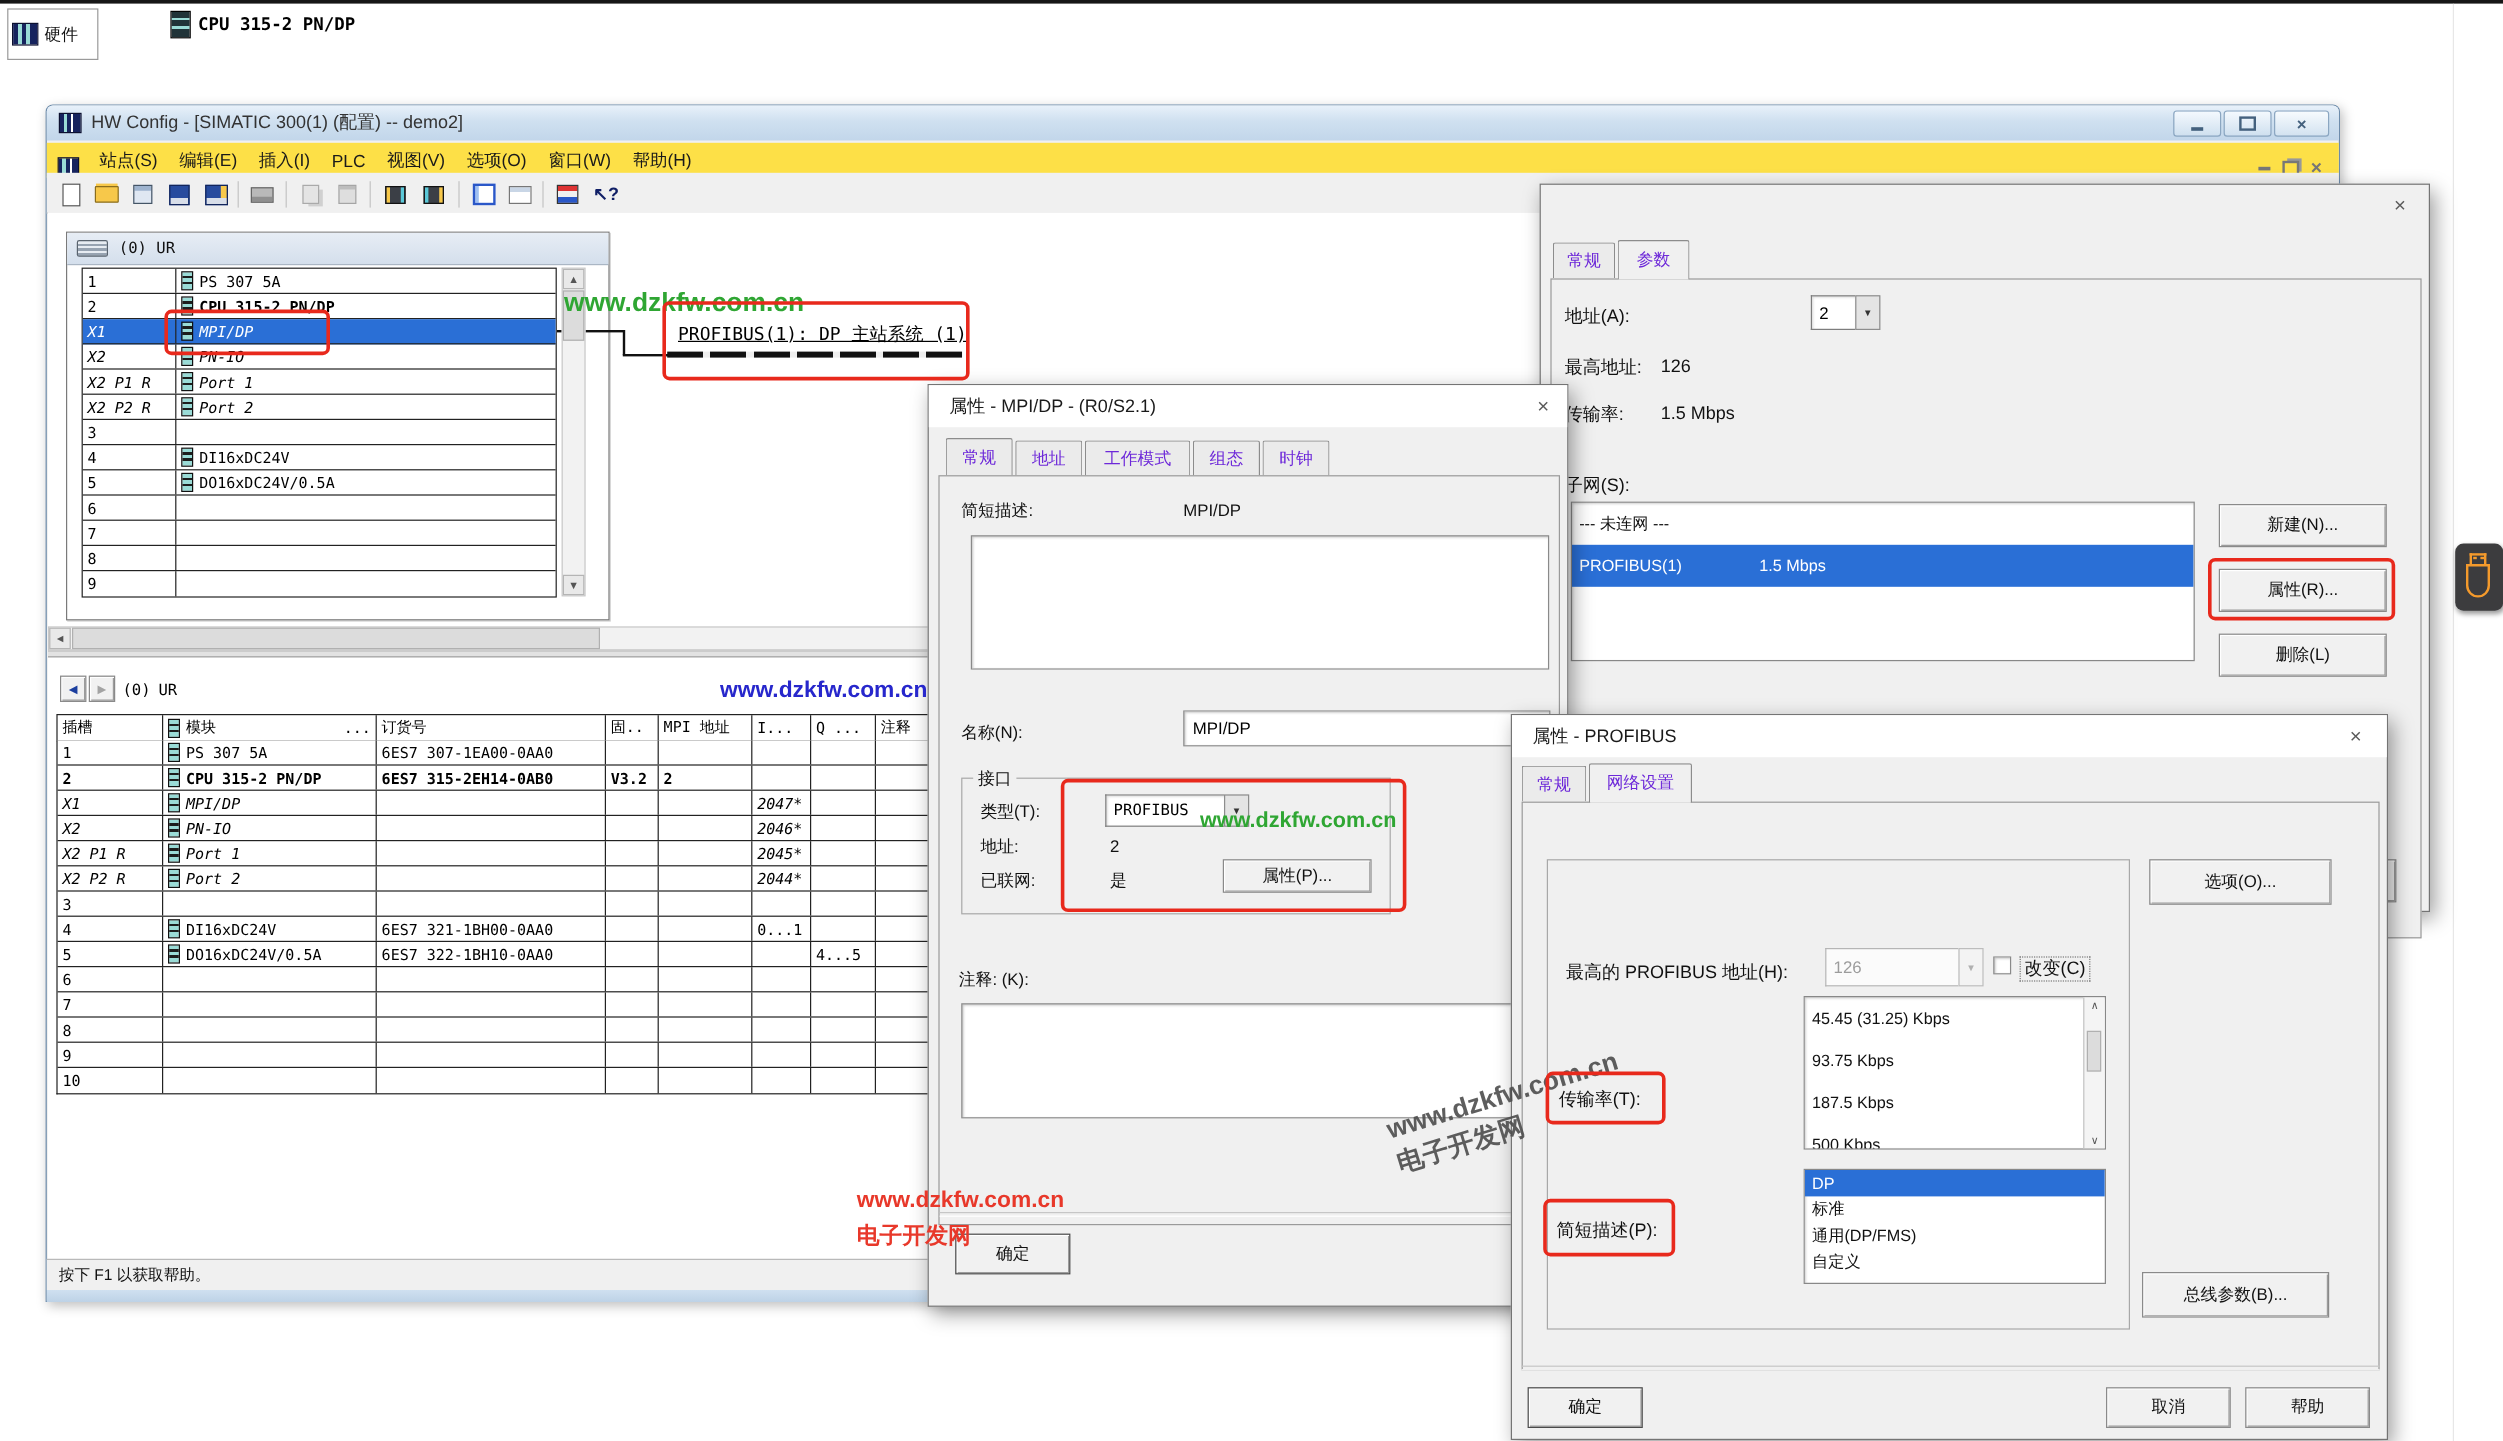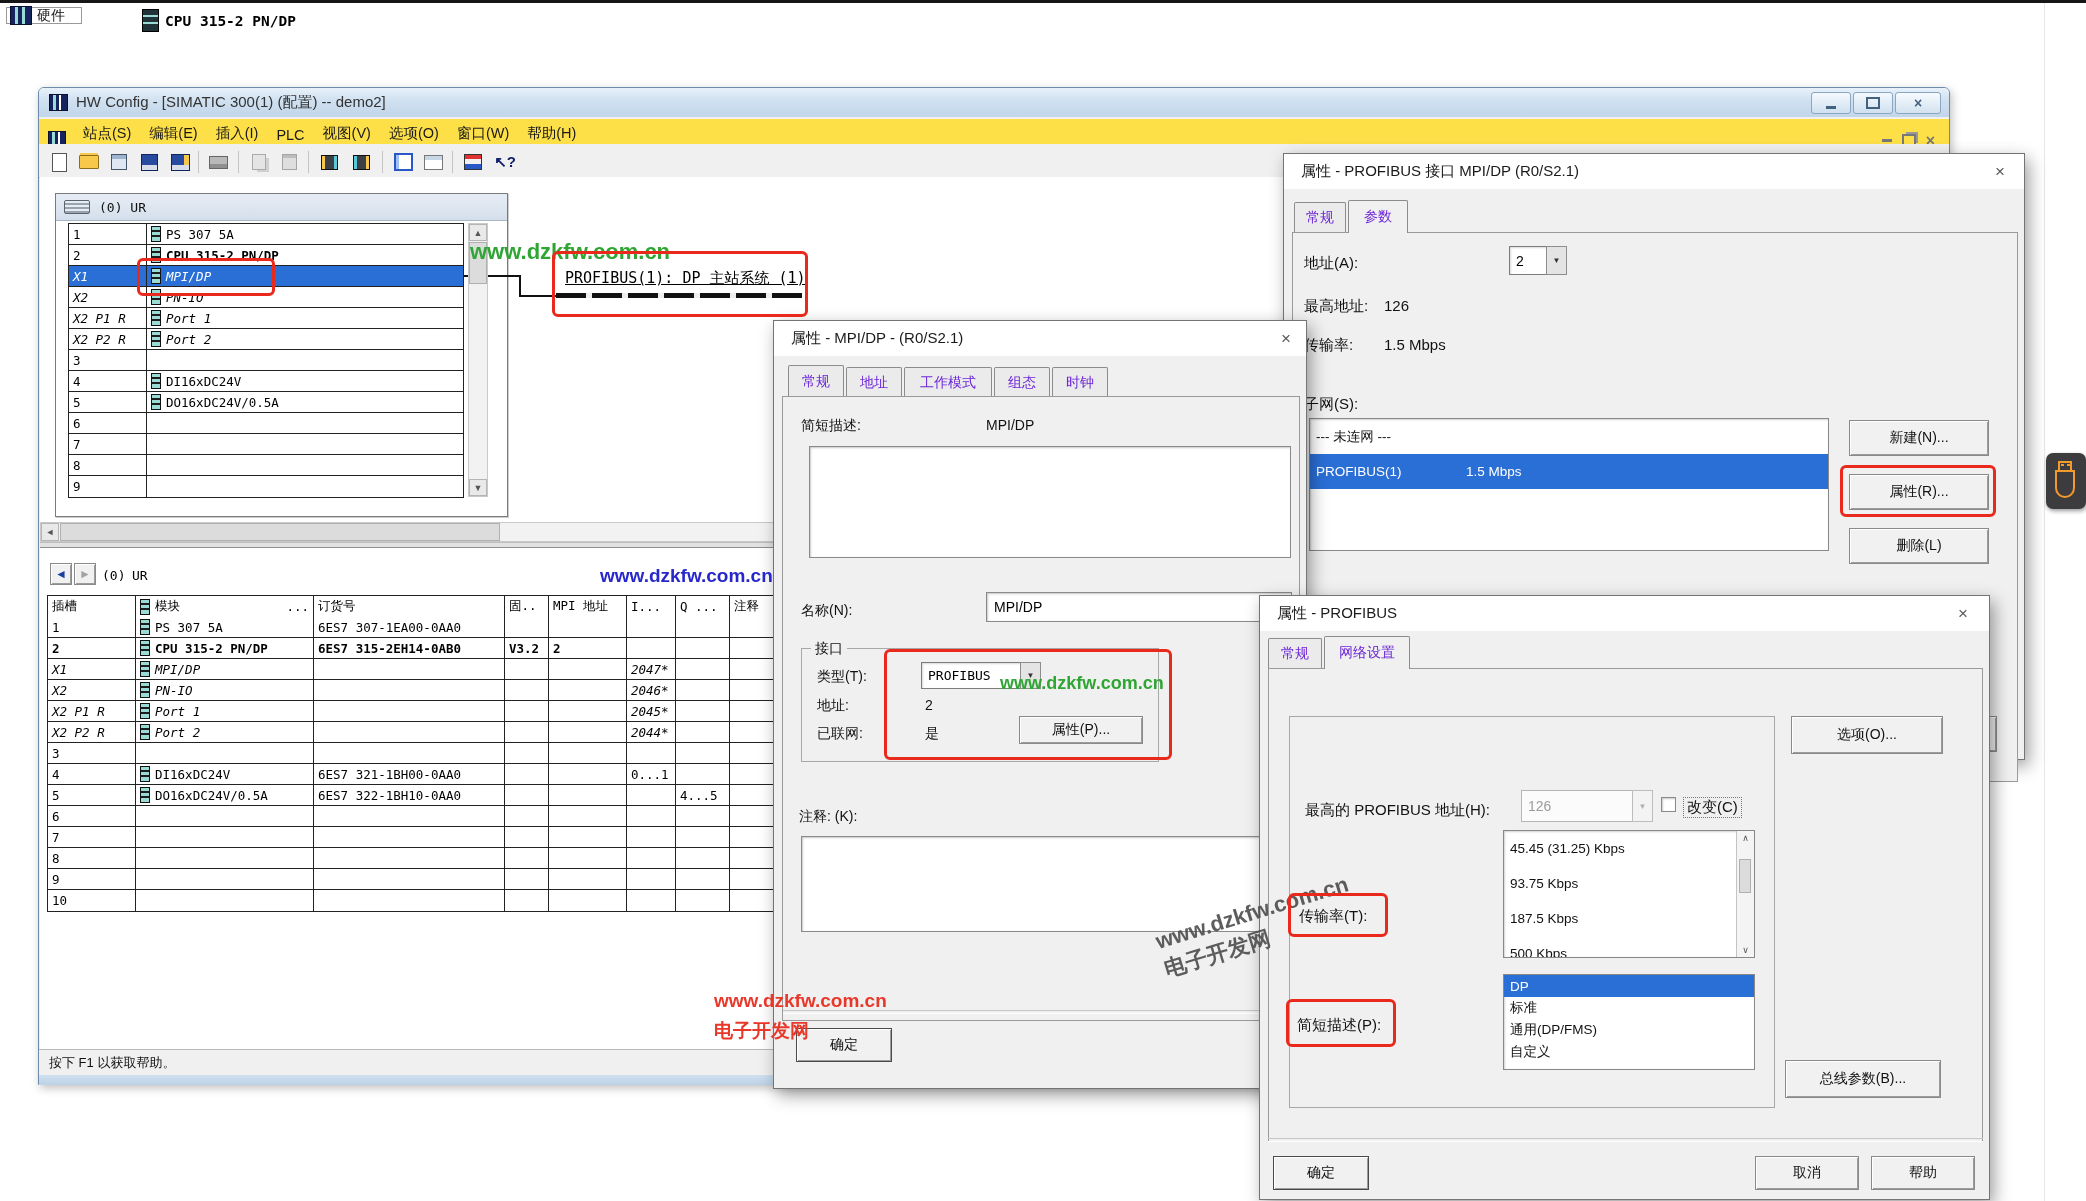--- a/index.html
+++ b/index.html
@@ -60,21 +60,21 @@
   
   .tb-icon{position:absolute;top:147px;width:26px;height:24px;display:flex;align-items:center;justify-content:center;}
   .tb-sep{position:absolute;top:148px;width:1px;height:22px;background:#c4c4c4;}
   .menu-item{display:inline-block;font-size:14.5px;color:#1a1a1a;padding:4px 9px;}
 </style>
 </head>
 <body>
 
 <div id="screen">
 
-  <div class="abs" style="left:6px;top:4px;width:76px;height:17px;border:1px solid #9a9a9a;background:#fff;display:flex;align-items:center;padding-left:3px;box-sizing:border-box;">
+  <div class="abs" style="left:6px;top:4px;width:76px;height:43px;border:1px solid #9a9a9a;background:#fff;display:flex;align-items:center;padding-left:3px;box-sizing:border-box;">
     <span style="display:inline-block;width:20px;height:17px;margin-right:5px;background:linear-gradient(90deg,#16235e 0 4px,#9adbd6 4px 7px,#16235e 7px 11px,#9adbd6 11px 14px,#16235e 14px 20px);border:1px solid #0c1030;"></span>
     <span style="font-size:14px;color:#111;">硬件</span>
   </div>
   <div class="abs" style="left:142px;top:4px;height:27px;display:flex;align-items:center;">
     <span style="display:inline-block;width:15px;height:21px;margin-right:6px;border:1px solid #000;background:linear-gradient(180deg,#203338 0 5px,#9adbd6 5px 7px,#203338 7px 12px,#9adbd6 12px 14px,#203338 14px 21px);"></span>
     <span class="mono" style="font-size:14.5px;color:#000;font-weight:bold;">CPU 315-2 PN/DP</span>
   </div>
 
   <div class="abs" style="left:2044px;top:0;width:1px;height:1201px;background:#e7e7e7;"></div>
 
@@ -467,23 +467,20 @@
 
   <div class="abs" style="left:39px;top:1046px;width:1910px;height:26px;background:#f0f0f0;border-top:1px solid #b9b9b9;display:flex;align-items:center;z-index:3;box-sizing:border-box;">
     <span style="margin-left:10px;font-size:13px;color:#111;">按下 F1 以获取帮助。</span>
   </div>
   <div class="abs" style="left:1450px;top:1050px;width:245px;height:18px;border:1px solid #c2c2c2;box-shadow:inset 1px 1px 1px rgba(0,0,0,.12);z-index:4;"></div>
   <div class="abs" style="left:1700px;top:1050px;width:243px;height:18px;border:1px solid #c2c2c2;box-shadow:inset 1px 1px 1px rgba(0,0,0,.12);z-index:4;"></div>
 
   <div class="abs" style="left:39px;top:1072px;width:1910px;height:10px;background:linear-gradient(180deg,#cfe0f0,#bdd2e6);z-index:3;"></div>
 
   <div class="dlg" style="left:1283px;top:150px;width:742px;height:607px;z-index:10;">
-    <div class="dlg-title">
-        <span>属性 - PROFIBUS 接口 MPI/DP (R0/S2.1)</span>
-      </div>
     <div class="dlg-x" style="right:12px;">×</div>
     <div class="xtab" style="left:10px;top:48px;width:52px;height:30px;">
         <span>常规</span>
       </div>
     <div class="xtab active" style="left:64px;top:46px;width:60px;height:33px;">
         <span>参数</span>
       </div>
     <div class="page" style="left:8px;top:78px;width:726px;height:550px;"></div>
 
     <div class="lbl15" style="left:20px;top:100px;">地址(A):</div>

